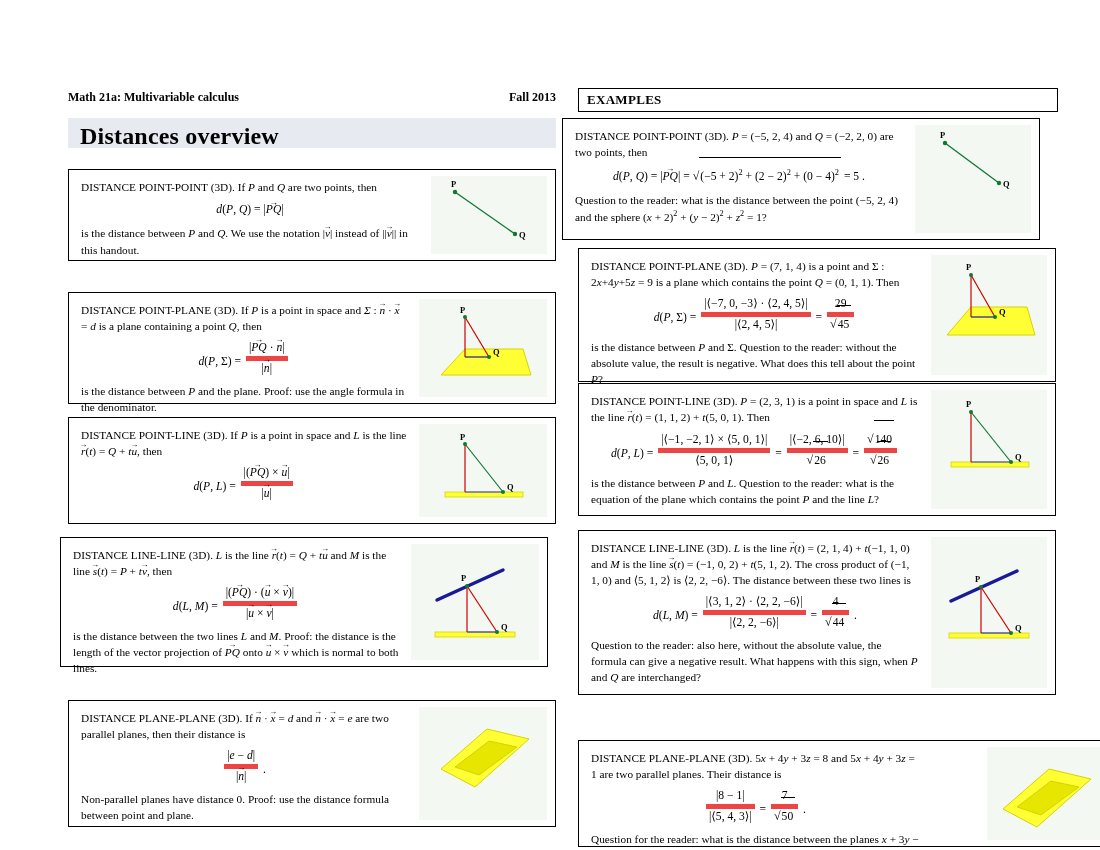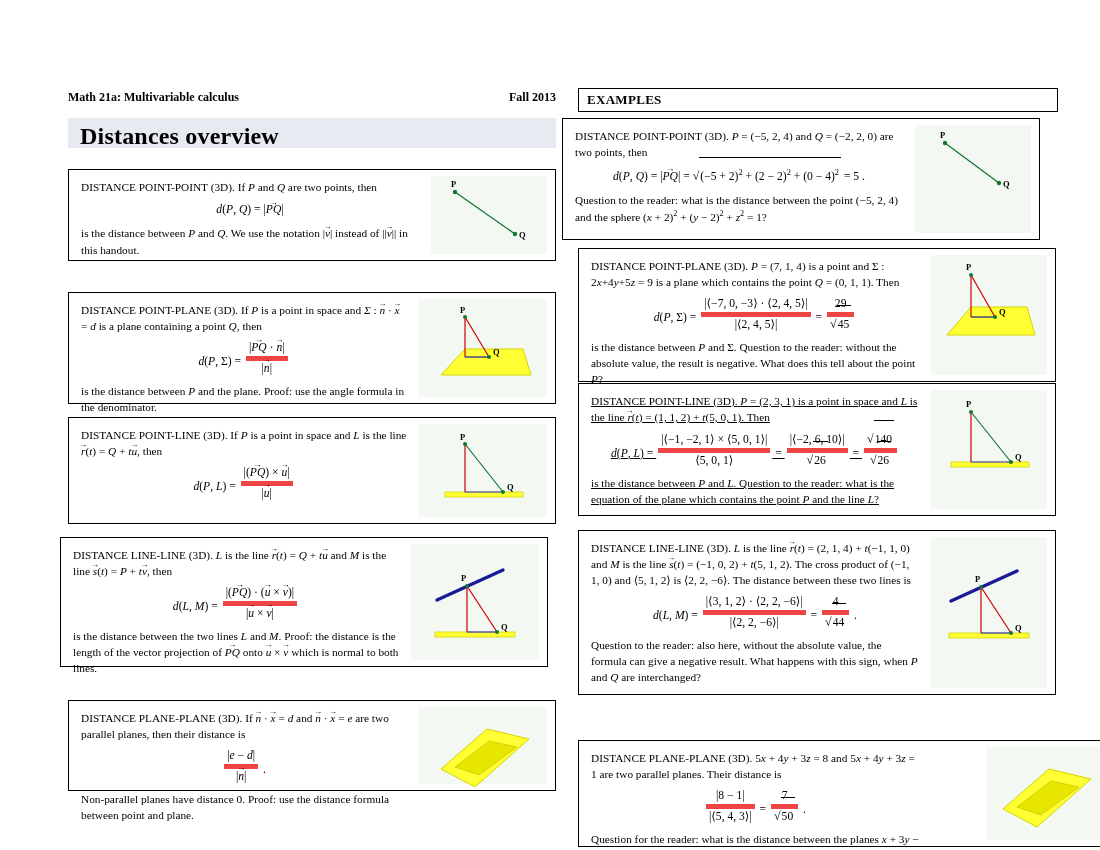--- a/index.html
+++ b/index.html
@@ -190,21 +190,21 @@
           <line x1="56" y1="88" x2="86" y2="88" stroke="#3333cc" stroke-width="1.2"></line>
           <circle cx="56" cy="42" r="2" fill="#117733"></circle>
           <circle cx="86" cy="88" r="2" fill="#117733"></circle>
           <text x="50" y="37" font-size="8.5" font-family="Liberation Serif, serif" font-weight="bold">P</text>
           <text x="90" y="86" font-size="8.5" font-family="Liberation Serif, serif" font-weight="bold">Q</text>
         </svg>
       </div>
     </div>
   </div>
 
-  <div class="card" style="left:68px;top:700px;width:488px;height:91px;">
+  <div class="card" style="left:68px;top:700px;width:488px;height:127px;">
     <div class="body" style="width:348px;height:107px;">
       <span>DISTANCE PLANE-PLANE (3D).</span>
       <span> If <span class="vec italic">n</span> · <span class="vec italic">x</span> = <span class="italic">d</span> and <span class="vec italic">n</span> · <span class="vec italic">x</span> = <span class="italic">e</span> are two parallel planes, then their distance is</span>
       <div class="eq">
         <span class="frac"><span class="num">|<span class="italic">e</span> − <span class="italic">d</span>|</span><span class="den">|<span class="vec italic">n</span>|</span></span> .
       </div>
       <div>Non-parallel planes have distance 0. Proof: use the distance formula between point and plane.</div>
     </div>
     <div class="fig" style="width:140px;">
       <div class="fig-inner">
@@ -260,21 +260,21 @@
           <circle cx="40" cy="20" r="2" fill="#117733"></circle>
           <circle cx="64" cy="62" r="2" fill="#117733"></circle>
           <text x="35" y="15" font-size="8.5" font-family="Liberation Serif, serif" font-weight="bold">P</text>
           <text x="68" y="60" font-size="8.5" font-family="Liberation Serif, serif" font-weight="bold">Q</text>
         </svg>
       </div>
     </div>
   </div>
 
   <div class="card" style="left:578px;top:383px;width:478px;height:133px;">
-    <div class="body" style="width:350px;height:133px;text-decoration:underline;">
+    <div class="body" style="width:350px;height:133px;">
       <span>DISTANCE POINT-LINE (3D).</span>
       <span> <span class="italic">P</span> = (2, 3, 1) is a point in space and <span class="italic">L</span> is the line <span class="vec italic">r</span>(<span class="italic">t</span>) = (1, 1, 2) + <span class="italic">t</span>(5, 0, 1). Then</span>
       <div class="eq">
         <span class="italic">d</span>(<span class="italic">P</span>,&nbsp;<span class="italic">L</span>) =
         <span class="frac"><span class="num">|⟨−1, −2, 1⟩ × ⟨5, 0, 1⟩|</span><span class="den">⟨5, 0, 1⟩</span></span>
         =
         <span class="frac"><span class="num">|⟨−2, 6, 10⟩|</span><span class="den"><span class="rad">√</span><span class="sqrt">26</span></span></span>
         =
         <span class="frac"><span class="num"><span class="rad">√</span><span class="sqrt">140</span></span><span class="den"><span class="rad">√</span><span class="sqrt">26</span></span></span>
       </div>

